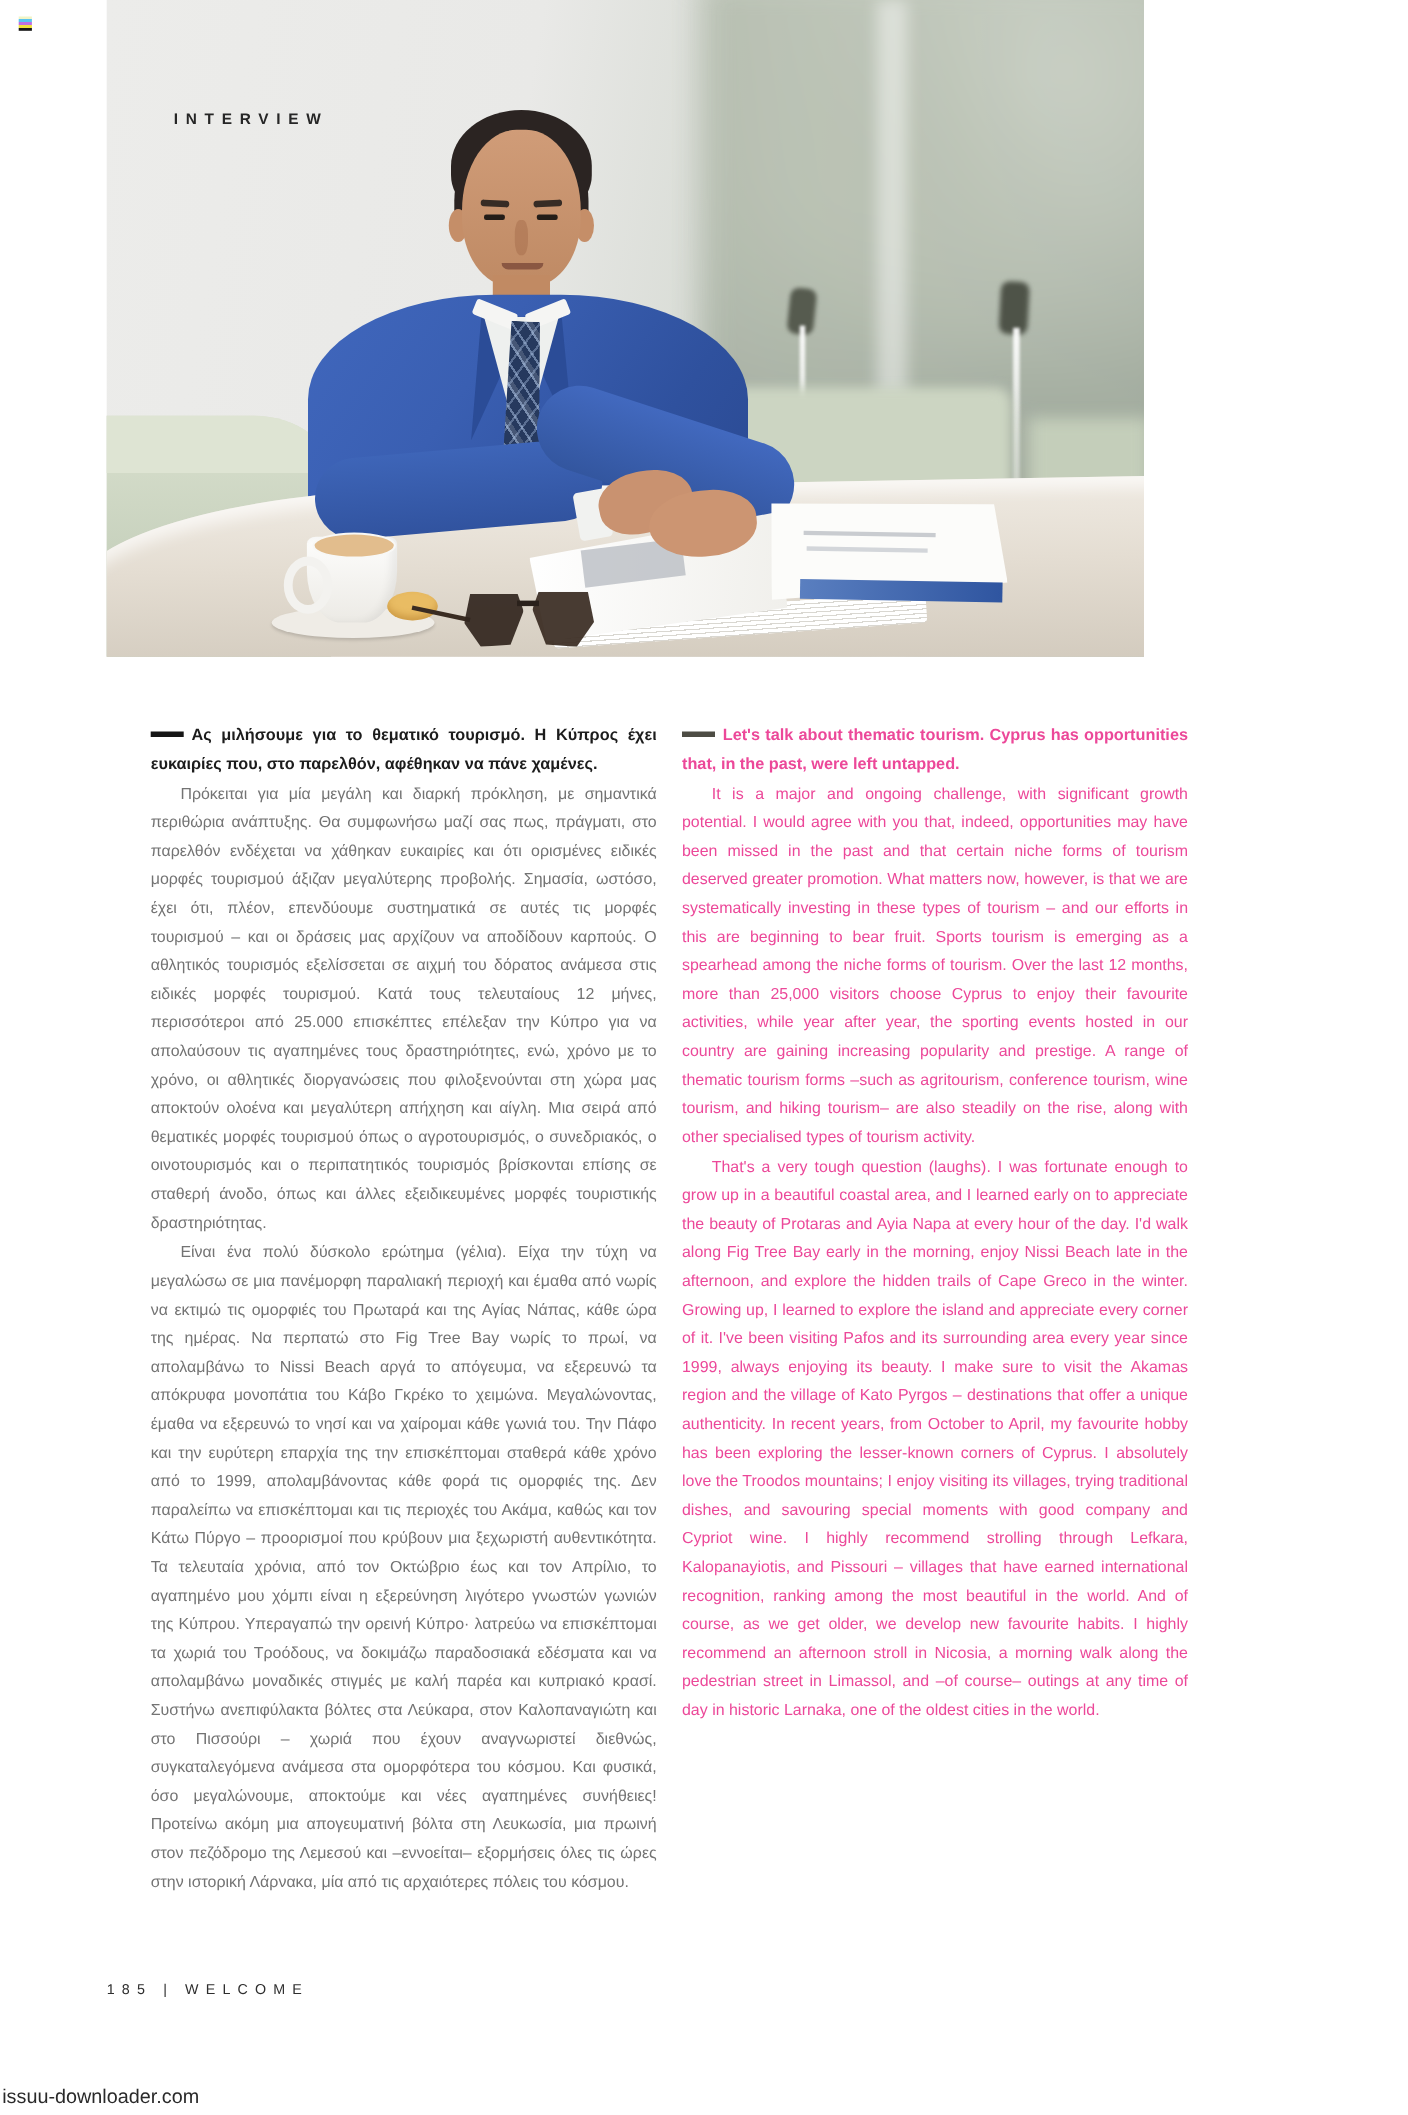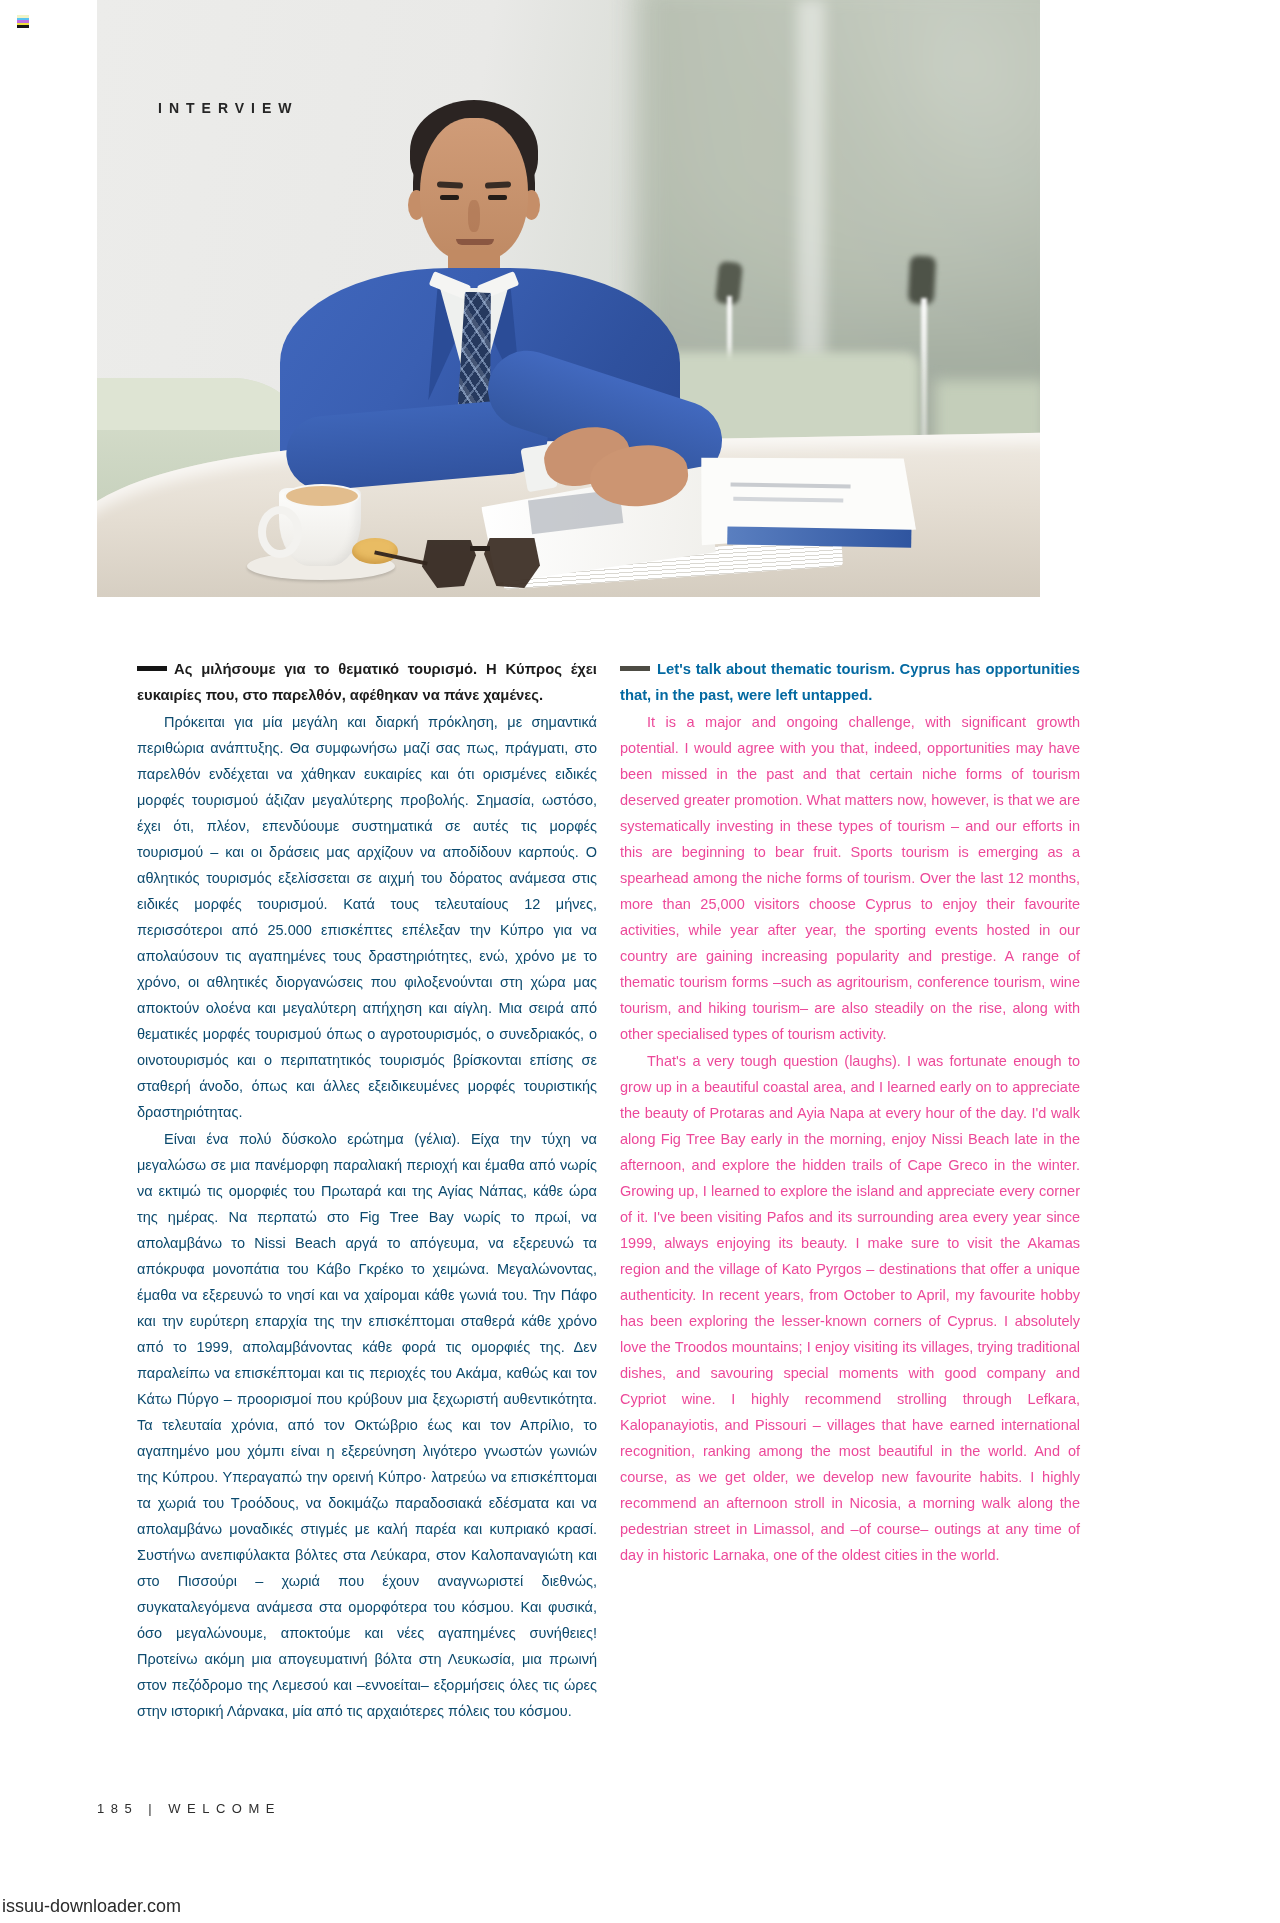--- a/index.html
+++ b/index.html
@@ -114,23 +114,23 @@
   .kicker{
     left:122px;top:100px;z-index:5;
     font-size:14px;letter-spacing:7px;color:#262626;font-weight:600;margin-left:36px;
   }
 
   
   .columns{left:97px;top:656px;width:943px;display:flex;gap:23px;margin-left:40px;}
   .col{width:460px;}
   .q{margin:0;font-weight:bold;font-size:14.8px;line-height:26px;color:#1c1c1c;text-align:justify;}
   .q.q2{margin-top:25px;}
-  .a{margin:1px 0 0;font-size:14.5px;line-height:26px;color:#0c4a6e;text-align:justify;text-indent:27px;}
+  .a{margin:1px 0 0;font-size:14.5px;line-height:26px;color:#737373;text-align:justify;text-indent:27px;}
   .qdash{display:inline-block;width:30px;height:5px;background:#151515;margin-right:7px;vertical-align:3px;}
-  .col-en .q{color:#0369a1;}
+  .col-en .q{color:#ec4899;}
   .col-en .a{color:#ec4899;}
   .col-en .qdash{background:#4d4c44;}
 
   
   .page-footer{left:97px;top:1801px;font-size:13px;letter-spacing:6.5px;color:#2e2e2e;}
   .watermark{left:2px;top:1896px;font-size:18px;color:#2a2a2a;text-decoration:none;text-align:right;}
 </style>
 </head>
 <body>
 

